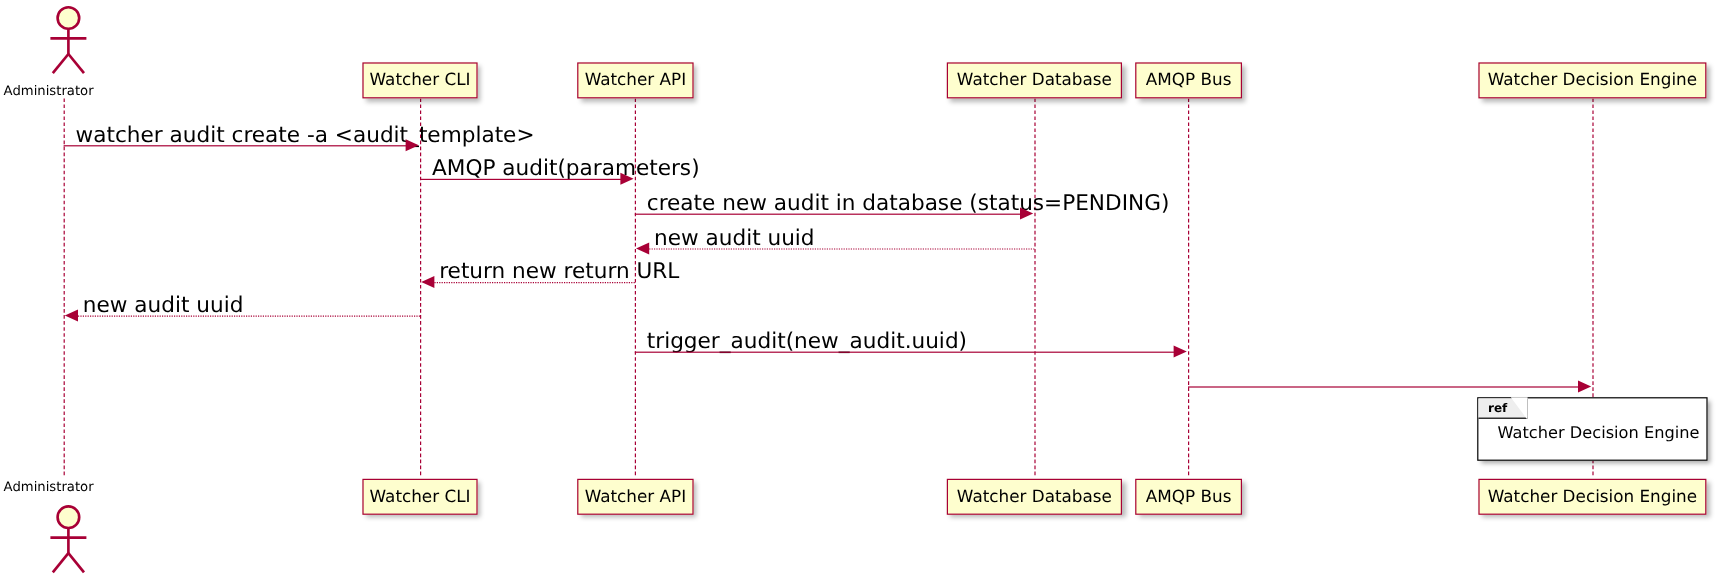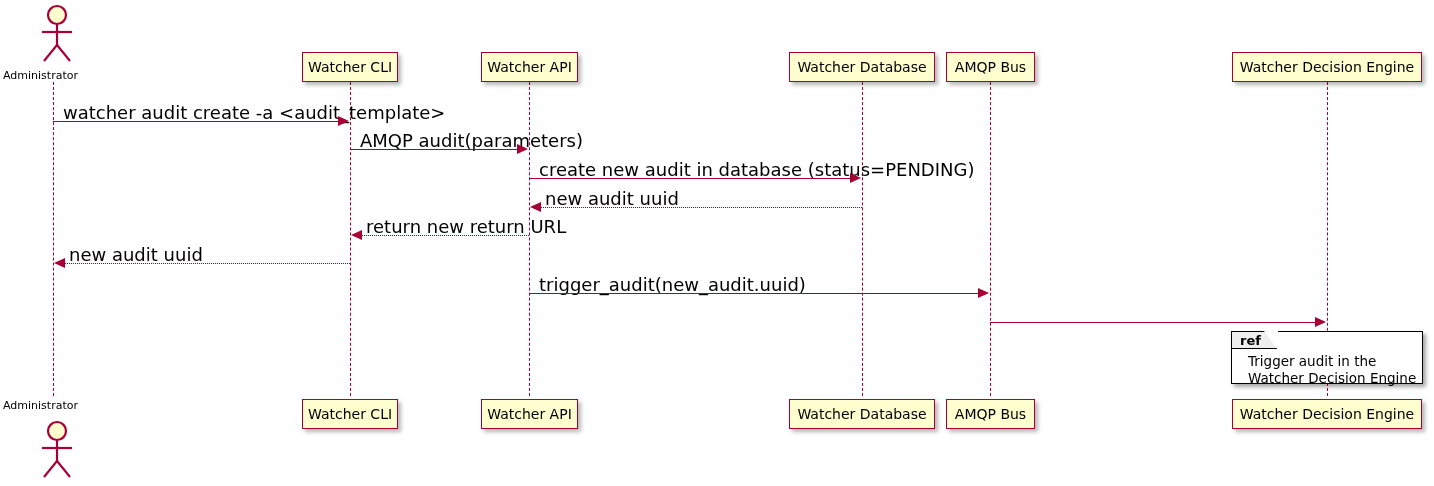--- a/index.html
+++ b/index.html
@@ -88,21 +88,21 @@
     box-sizing: border-box;
   }
   .ref-tab {
     position: absolute;
     left: 0;
     top: 0;
     height: 17px;
     background: #EEEEEE;
     border-right: 1.6px solid #000000;
     border-bottom: 1.6px solid #000000;
-    font-size: 13px;
+    font-size: 10px;
     font-weight: bold;
     color: #000000;
     display: flex;
     align-items: center;
     padding-left: 8px;
     padding-right: 16px;
     box-sizing: border-box;
   }
   .ref-tab-cut {
     position: absolute;
@@ -198,21 +198,20 @@
 
   <div class="msg-line" style="left:990px; top:322px; width:326px;"></div>
   <div class="arrow-head arrow-right" style="left:1315px; top:317px;"></div>
 
   <div class="ref-box" style="left:1231px; top:331px; width:192px; height:53px;">
     <div class="ref-tab">
       <span>ref</span>
       <span class="ref-tab-cut"></span>
     </div>
     <div class="ref-body">
-      <div class="ref-line">Trigger audit in the</div>
       <div class="ref-line">Watcher Decision Engine</div>
     </div>
   </div>
 
   <div class="actor-label" style="left:3px; top:399px; width:100px; text-align:left;">Administrator</div>
   <div class="actor-wrap" style="left:23px; top:418px;">
     <svg width="60" height="62" viewBox="0 0 60 62">
       <g transform="translate(4,3)">
         <circle cx="30" cy="10" r="9" fill="#FEFECE" stroke="#A80036" stroke-width="2.2"></circle>
         <line x1="30" y1="19" x2="30" y2="40" stroke="#A80036" stroke-width="2.2"></line>

